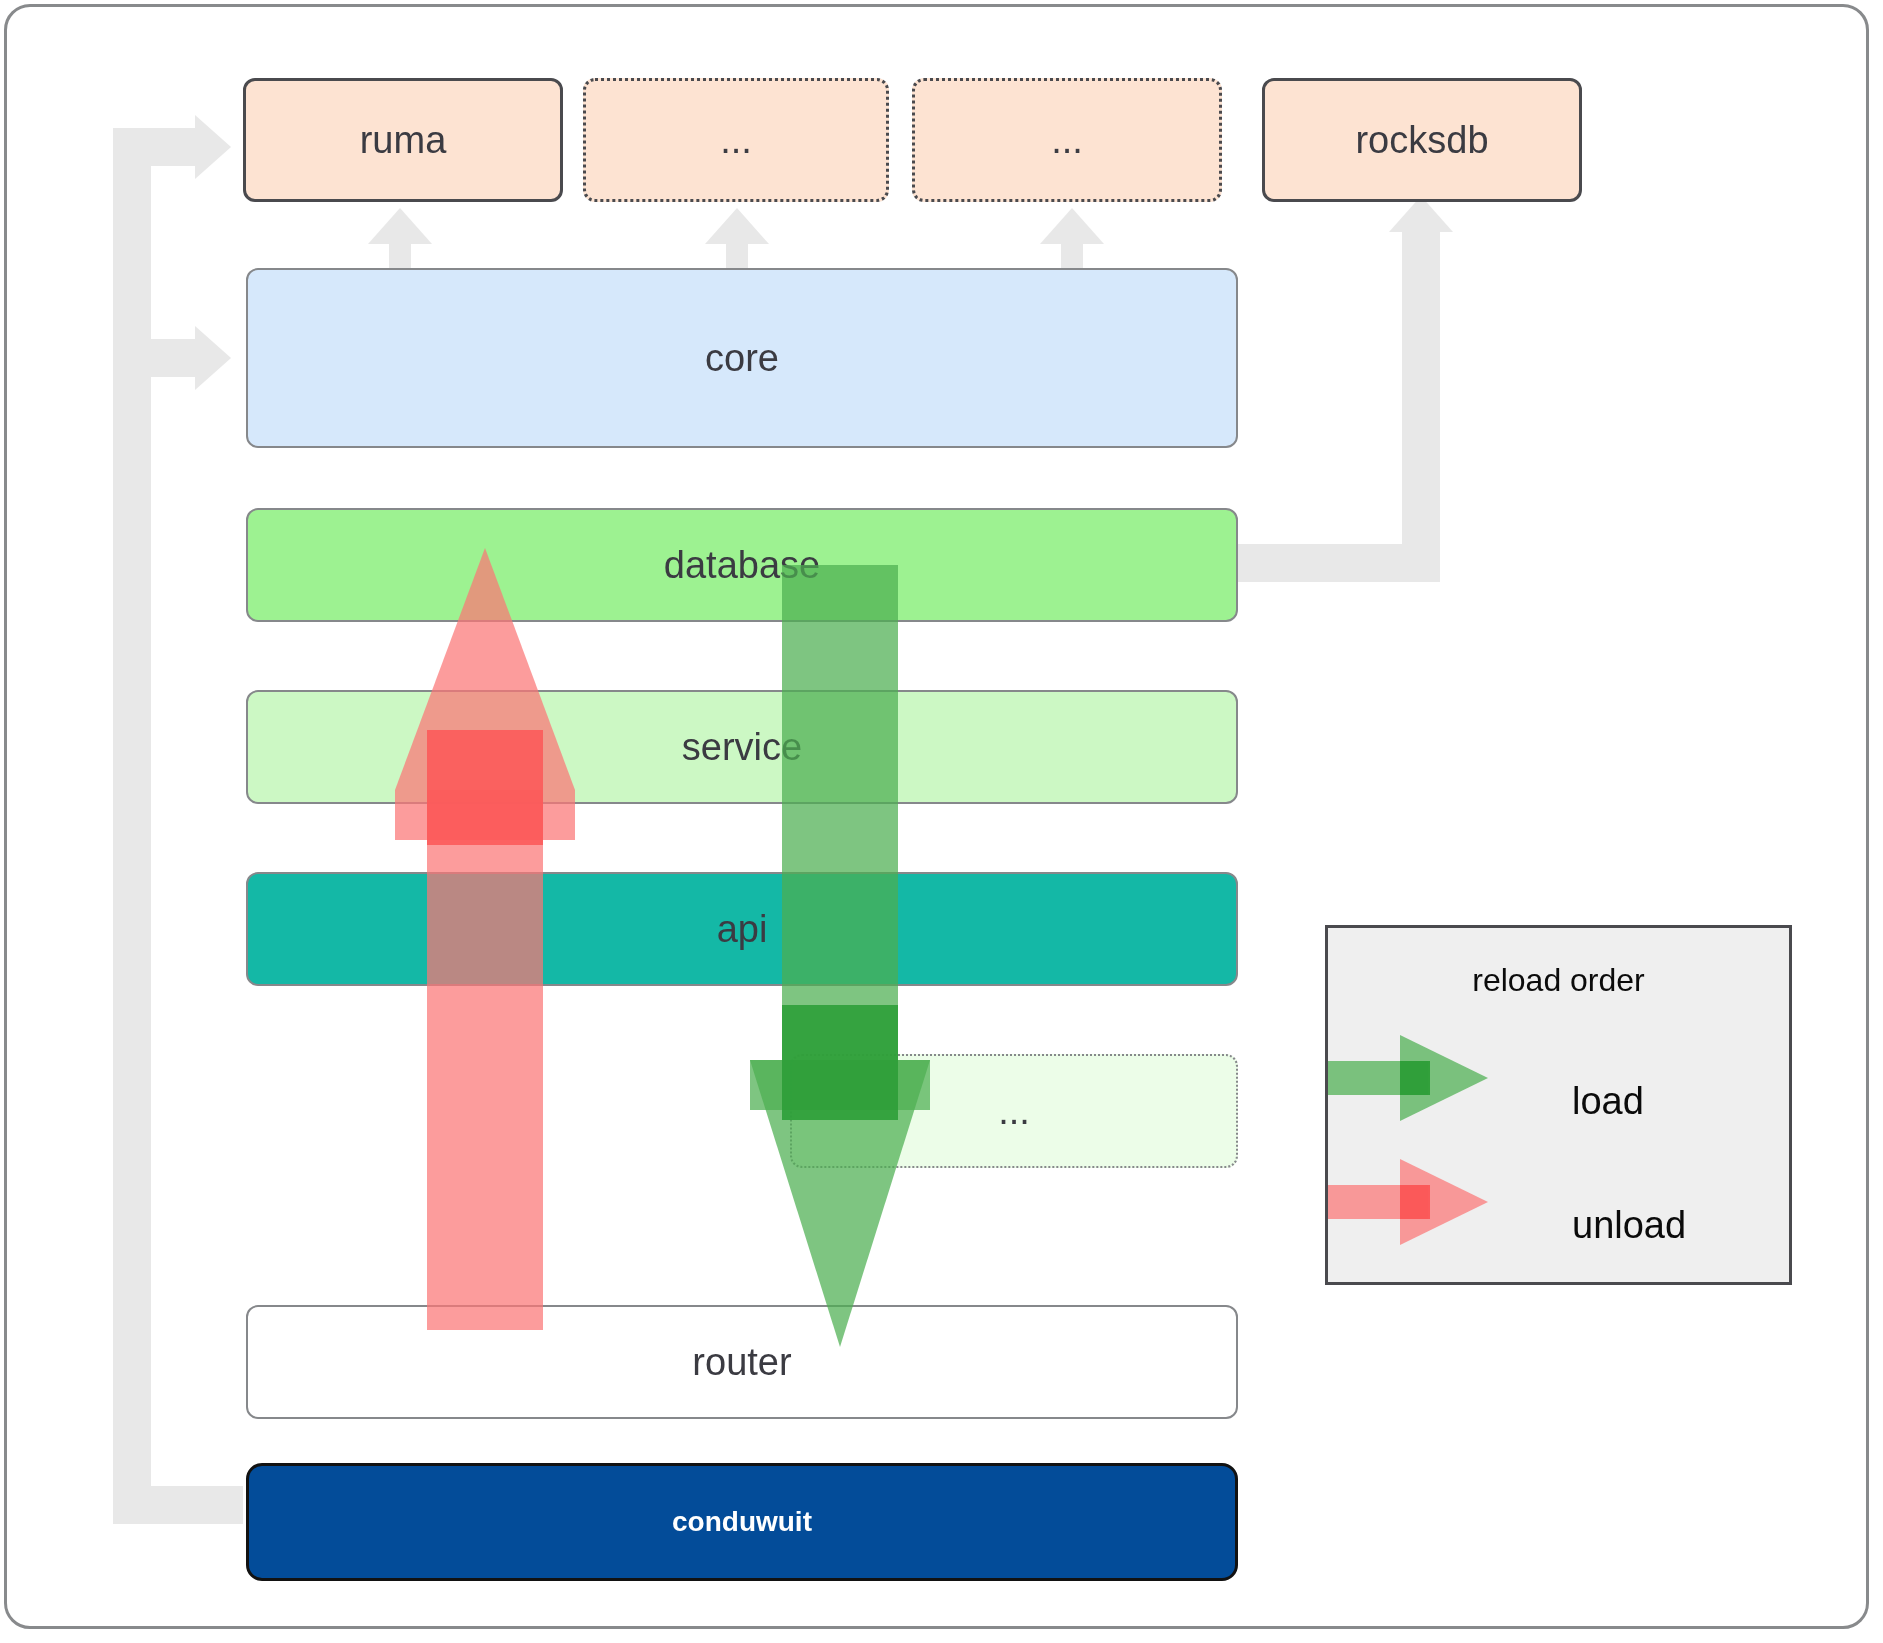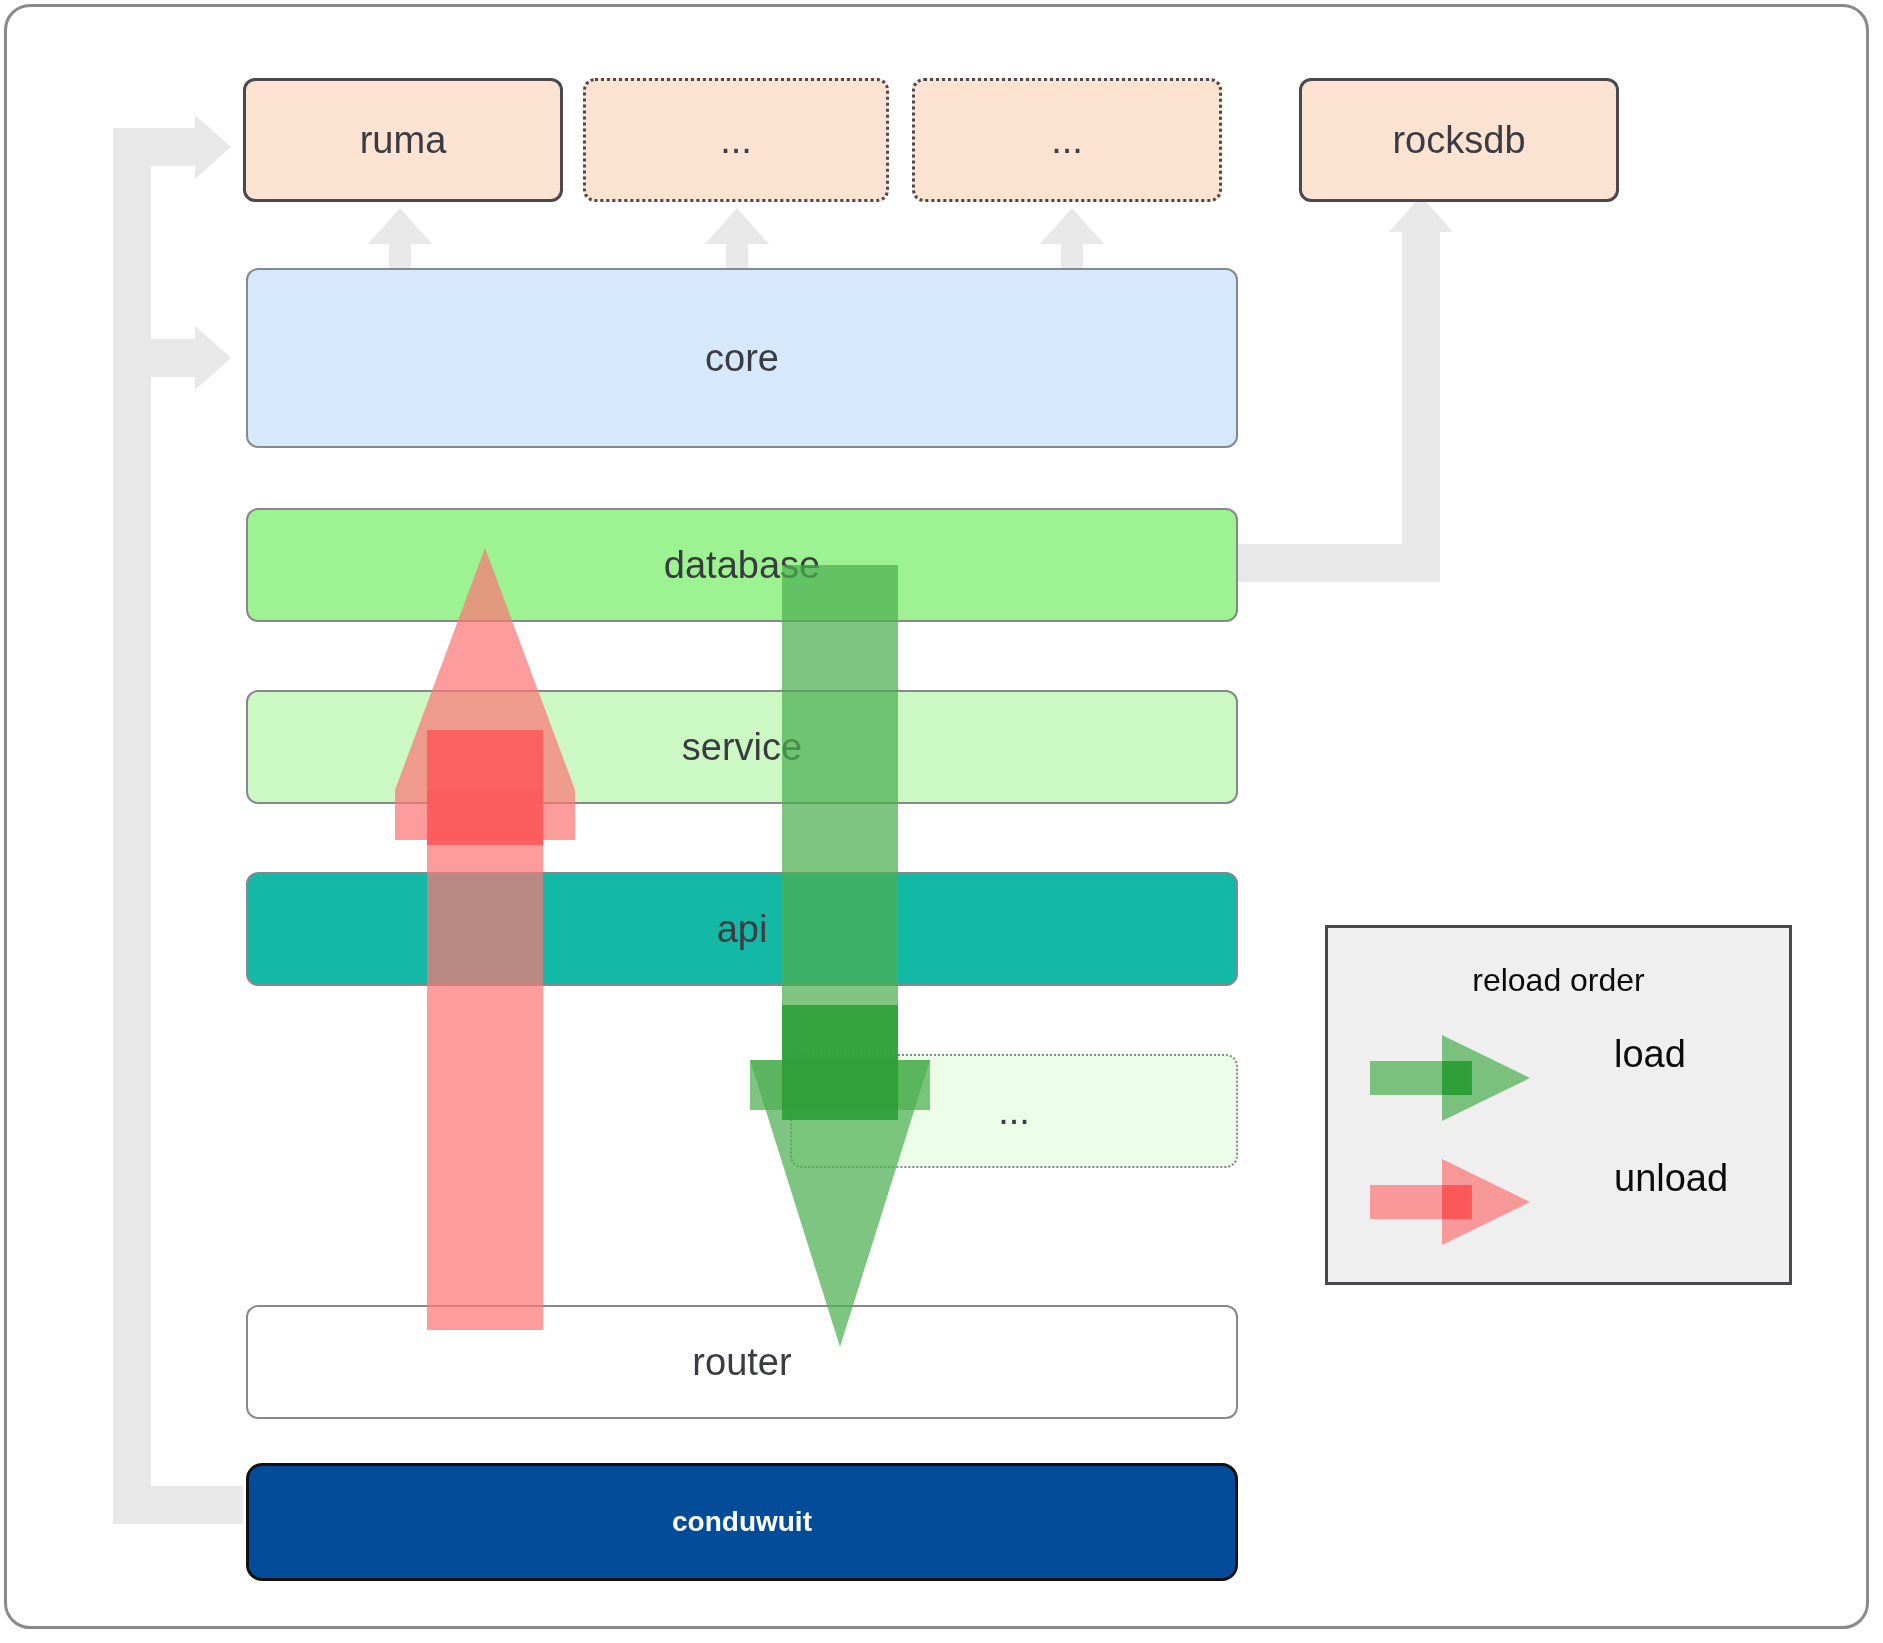--- a/index.html
+++ b/index.html
@@ -93,23 +93,22 @@
     z-index: 9;
   }
   #legend .legend-title {
     text-align: center;
     font-size: 32px;
     color: #0b0b0b;
     margin-top: 34px;
   }
   .legend-row {
     display: flex;
-    align-items: flex-start;
+    align-items: flex-end;
     margin-top: 34px;
-    padding-left: 42px;
   }
   .legend-swatch { width: 196px; height: 90px; }
   .legend-label {
     font-size: 38px;
     color: #0b0b0b;
     margin-left: 48px;
   }
 </style>
 </head>
 <body>
@@ -145,21 +144,21 @@
   </div>
 
   <div class="node dotted dep" style="left:583px; top:78px; width:306px; height:124px;">
     <span class="node-label">...</span>
   </div>
 
   <div class="node dotted dep" style="left:912px; top:78px; width:310px; height:124px;">
     <span class="node-label">...</span>
   </div>
 
-  <div class="node solid dep" style="left:1262px; top:78px; width:320px; height:124px;margin-left:37px;">
+  <div class="node solid dep" style="left:1262px; top:78px; width:320px; height:124px;">
     <span class="node-label">rocksdb</span>
   </div>
 
   <div class="node thin core" style="left:246px; top:268px; width:992px; height:180px;">
     <span class="node-label">core</span>
   </div>
 
   <div class="node thin lvl1" style="left:246px; top:508px; width:992px; height:114px;">
     <span class="node-label">database</span>
   </div>

